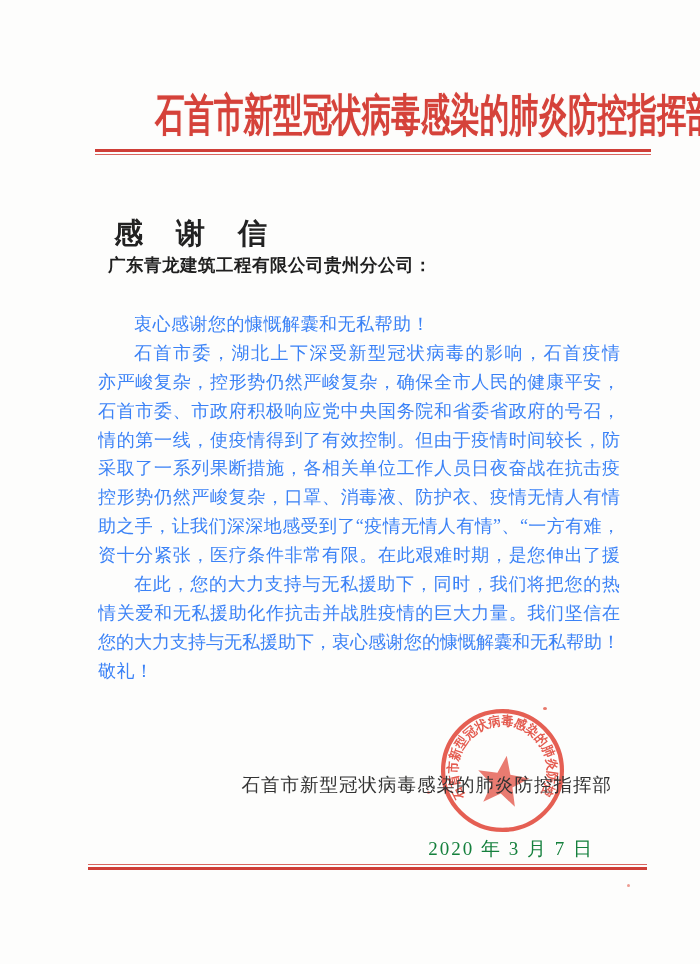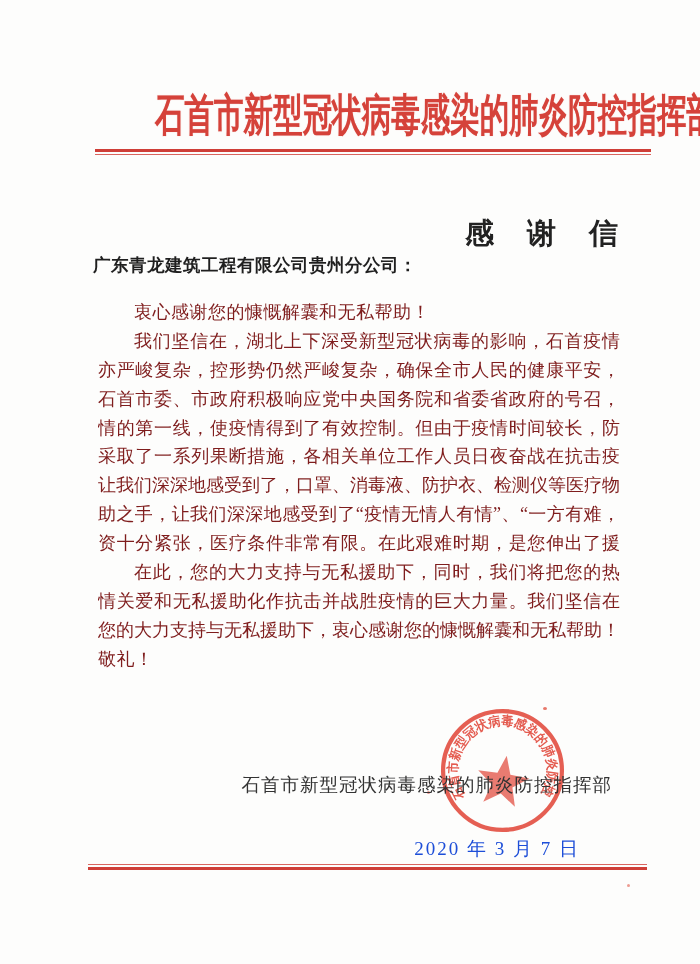--- a/index.html
+++ b/index.html
@@ -32,52 +32,52 @@
     text-shadow:0 0 1px rgba(213,66,58,.45);
   }
   .rule{position:absolute;background:#cf3e37;}
   .rule-top-thick{top:149px;left:95px;width:556px;height:3px;}
   .rule-top-thin{top:154px;left:95px;width:556px;height:1px;opacity:.8;}
   .rule-bottom-thin{top:864px;left:88px;width:559px;height:1px;opacity:.8;}
   .rule-bottom-thick{top:867px;left:88px;width:559px;height:3px;}
 
   .letter-title{
     position:absolute;top:214px;left:98px;width:522px;
-    text-align:right;text-indent:16px;
+    text-align:left;text-indent:16px;
     font-size:29px;font-weight:bold;color:#222;
     letter-spacing:2px;
   }
   .salutation{
-    position:absolute;top:253px;left:93px;width:540px;
+    position:absolute;top:253px;left:108px;width:540px;
     font-family:Liberation Sans, sans-serif;
     font-size:17.5px;font-weight:bold;color:#1f1f1f;
     letter-spacing:0.5px;
   }
   .body-block{
-    position:absolute;top:298px;left:98px;width:522px;
-    font-size:18px;color:#7f1d1d;
+    position:absolute;top:310px;left:98px;width:522px;
+    font-size:18px;color:#3b82f6;
     line-height:28.9px;
   }
   .body-line{height:28.9px;overflow:hidden;white-space:nowrap;letter-spacing:.5px;}
   .body-line.fill{
     white-space:normal;
     text-align:justify;
     text-align-last:justify;
     text-justify:inter-character;
     letter-spacing:0;
   }
   .body-line.indent{text-indent:2em;}
 
   .signature{
     position:absolute;top:772px;right:88px;z-index:3;
     font-size:18.5px;color:#333;letter-spacing:1px;
   }
   .date-line{
-    position:absolute;top:836px;right:120px;z-index:3;
-    font-size:19px;color:#1d4ed8;letter-spacing:2px;
+    position:absolute;top:836px;right:106px;z-index:3;
+    font-size:19px;color:#15803d;letter-spacing:2px;
   }
 
   .seal{
     position:absolute;left:432px;top:700px;width:141px;height:141px;z-index:2;
     opacity:.92;
   }
   .ink-speck{position:absolute;border-radius:50%;background:#e04a38;z-index:1;}
   .speck-1{left:543px;top:707px;width:4px;height:3px;opacity:.75;}
   .speck-2{left:427px;top:791px;width:3px;height:3px;opacity:.6;}
   .speck-3{left:627px;top:884px;width:3px;height:3px;opacity:.55;}
@@ -92,26 +92,26 @@
   </div>
   <div class="rule rule-top-thick"></div>
   <div class="rule rule-top-thin"></div>
 
   <div class="letter-title">感　谢　信</div>
 
   <div class="salutation">广东青龙建筑工程有限公司贵州分公司：</div>
 
   <div class="body-block">
     <div class="body-line indent">衷心感谢您的慷慨解囊和无私帮助！</div>
-    <div class="body-line indent fill">我们坚信在，湖北上下深受新型冠状病毒的影响，石首疫情</div>
+    <div class="body-line indent fill">石首市委，湖北上下深受新型冠状病毒的影响，石首疫情</div>
     <div class="body-line fill">亦严峻复杂，控形势仍然严峻复杂，确保全市人民的健康平安，</div>
     <div class="body-line fill">石首市委、市政府积极响应党中央国务院和省委省政府的号召，</div>
     <div class="body-line fill">情的第一线，使疫情得到了有效控制。但由于疫情时间较长，防</div>
     <div class="body-line fill">采取了一系列果断措施，各相关单位工作人员日夜奋战在抗击疫</div>
-    <div class="body-line fill">让我们深深地感受到了，口罩、消毒液、防护衣、检测仪等医疗物</div>
+    <div class="body-line fill">控形势仍然严峻复杂，口罩、消毒液、防护衣、疫情无情人有情</div>
     <div class="body-line fill">助之手，让我们深深地感受到了“疫情无情人有情”、“一方有难，</div>
     <div class="body-line fill">资十分紧张，医疗条件非常有限。在此艰难时期，是您伸出了援</div>
     <div class="body-line indent fill">在此，您的大力支持与无私援助下，同时，我们将把您的热</div>
     <div class="body-line fill">情关爱和无私援助化作抗击并战胜疫情的巨大力量。我们坚信在</div>
     <div class="body-line fill">您的大力支持与无私援助下，衷心感谢您的慷慨解囊和无私帮助！</div>
     <div class="body-line">敬礼！</div>
   </div>
 
   <div class="signature">石首市新型冠状病毒感染的肺炎防控指挥部</div>
   <div class="date-line">2020 年 3 月 7 日</div>

